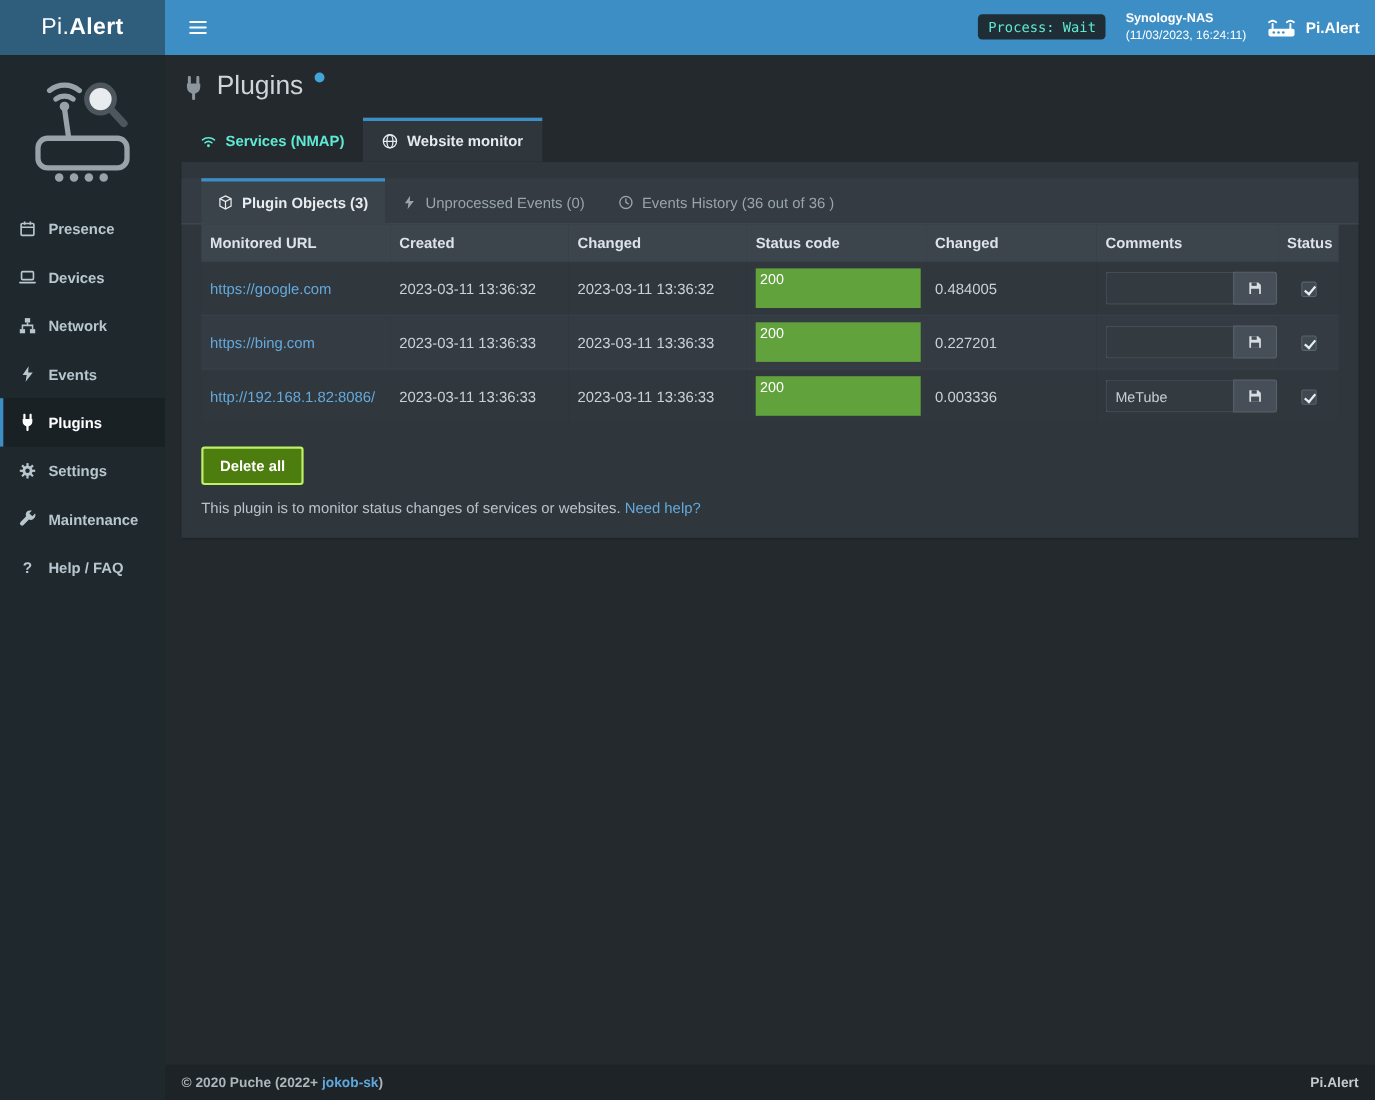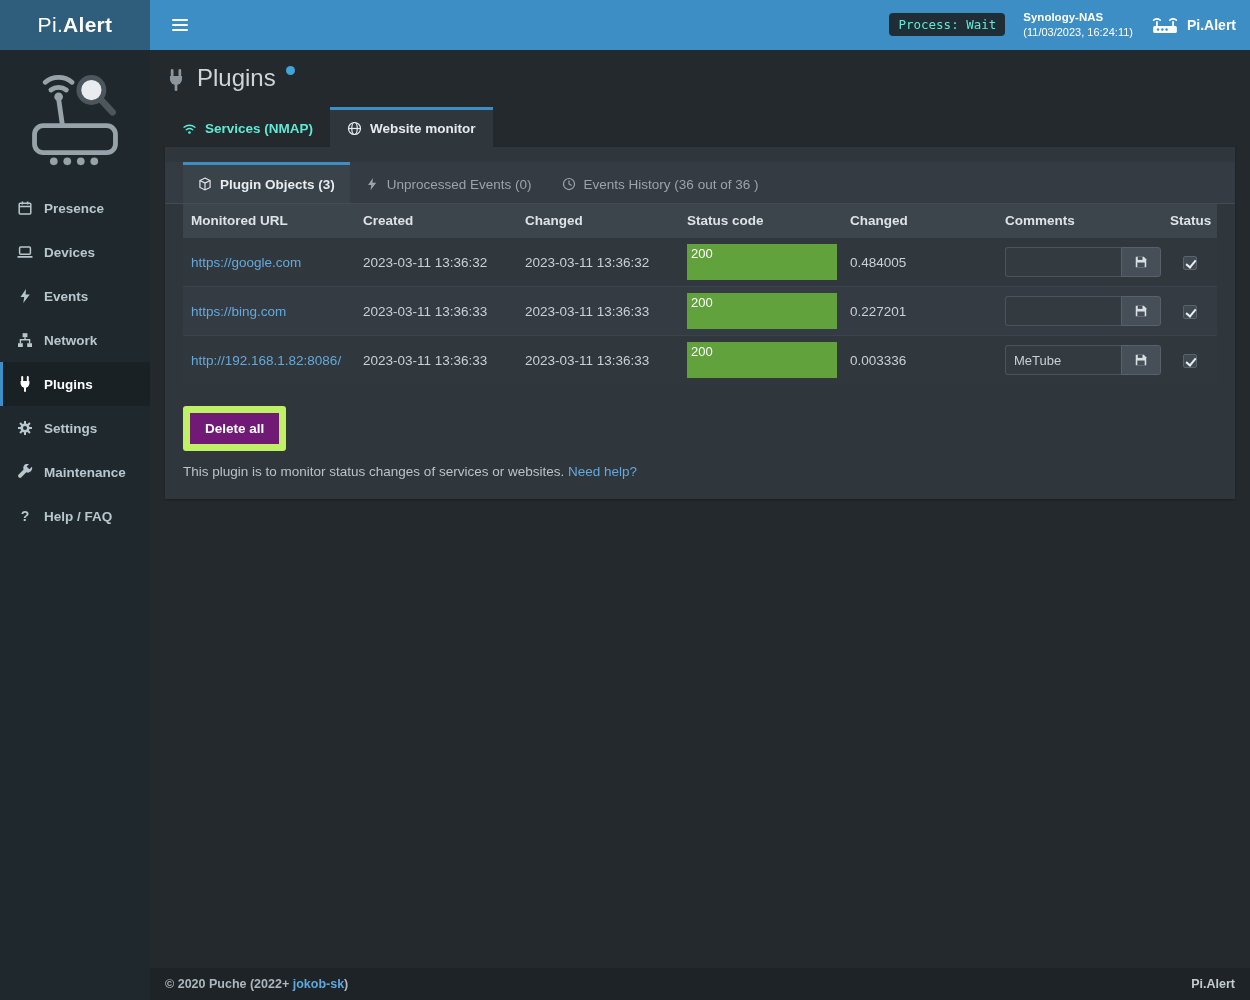--- a/index.html
+++ b/index.html
@@ -59,21 +59,21 @@
   .url-link{color:#64a9dc;text-decoration:none;cursor:pointer}
   .status-bar{background:#61a23d;color:#fff;height:36px;line-height:20px;padding-left:4px;font-size:13px;width:150px}
   .input-group{display:flex;width:156px}
   .input-group input{width:116px;height:30px;background:#333a40;border:1px solid #4a545c;border-right:none;color:#c9d1d7;padding:0 8px;font-size:13px;border-radius:3px 0 0 3px;font-family:"Liberation Sans",sans-serif}
   .save-btn{width:40px;height:30px;background:#464f57;border:1px solid #58616a;border-radius:0 3px 3px 0;display:flex;align-items:center;justify-content:center;color:#d8dee2;cursor:pointer}
   .save-btn svg{width:14px;height:14px}
   .cb{appearance:none;-webkit-appearance:none;width:14px;height:14px;background:#3a434b;border:1px solid #5a636b;border-radius:2px;position:relative;cursor:pointer;vertical-align:middle}
   .cb:checked{background:#3f4951}
   .cb:checked::after{content:"";position:absolute;left:4px;top:1px;width:4px;height:8px;border:solid #e9eef1;border-width:0 2px 2px 0;transform:rotate(40deg)}
 
-  .delete-btn{margin:22px 0 0 18px;background:#701a75;border:7px solid #bef264;color:#fff;font-size:13.5px;font-weight:600;padding:8px 15px;border-radius:3px;cursor:pointer;font-family:"Liberation Sans",sans-serif}
+  .delete-btn{margin:22px 0 0 18px;background:#4d7c0f;border:2px solid #bef264;color:#fff;font-size:13.5px;font-weight:600;padding:8px 15px;border-radius:3px;cursor:pointer;font-family:"Liberation Sans",sans-serif}
   .help-line{margin:13px 18px 0;color:#bac3c9}
   .help-line a{color:#64a9dc;text-decoration:none;cursor:pointer}
 
   
   .footer{position:absolute;left:150px;bottom:0;width:1100px;height:32px;background:#1d2327;display:flex;align-items:center;justify-content:space-between;padding:0 15px;font-size:12.5px;color:#adb6bc;font-weight:600}
   .footer a{color:#5fa8dc;text-decoration:none;cursor:pointer}
   .footer-right{color:#c4ccd2;font-weight:600}
 </style>
 </head>
 <body>
@@ -146,32 +146,32 @@
     </div>
     <div class="item">
       <svg viewBox="0 0 16 16">
           <rect x="2.6" y="3" width="10.8" height="7.2" rx="1" fill="none" stroke="currentColor" stroke-width="1.5"></rect>
           <path d="M1.2 12.9h13.6" stroke="currentColor" stroke-width="1.7" stroke-linecap="round"></path>
         </svg>
       <span>Devices</span>
     </div>
     <div class="item">
       <svg viewBox="0 0 16 16">
-          <polygon points="9,1 3.5,9 7.2,9 6.3,15 12.8,6.6 8.6,6.6" fill="currentColor"></polygon>
-        </svg>
-      <span>Events</span>
-    </div>
-    <div class="item">
-      <svg viewBox="0 0 16 16">
           <rect x="5.6" y="1.2" width="4.8" height="4" fill="currentColor"></rect>
           <path d="M8 5.2v2.6M3.4 11.2V7.8h9.2v3.4" stroke="currentColor" stroke-width="1.4" fill="none"></path>
           <rect x="1" y="11.2" width="4.8" height="3.8" fill="currentColor"></rect>
           <rect x="10.2" y="11.2" width="4.8" height="3.8" fill="currentColor"></rect>
         </svg>
       <span>Network</span>
+    </div>
+    <div class="item">
+      <svg viewBox="0 0 16 16">
+          <polygon points="9,1 3.5,9 7.2,9 6.3,15 12.8,6.6 8.6,6.6" fill="currentColor"></polygon>
+        </svg>
+      <span>Events</span>
     </div>
     <div class="item active">
       <svg viewBox="0 0 16 16">
           <path d="M5.2 1v3.6M10.8 1v3.6" stroke="currentColor" stroke-width="2" stroke-linecap="round"></path>
           <path d="M3.6 5h8.8v2.3a4.4 4.4 0 0 1-8.8 0Z" fill="currentColor"></path>
           <path d="M8 11.5V15" stroke="currentColor" stroke-width="2" stroke-linecap="round"></path>
         </svg>
       <span>Plugins</span>
     </div>
     <div class="item">

